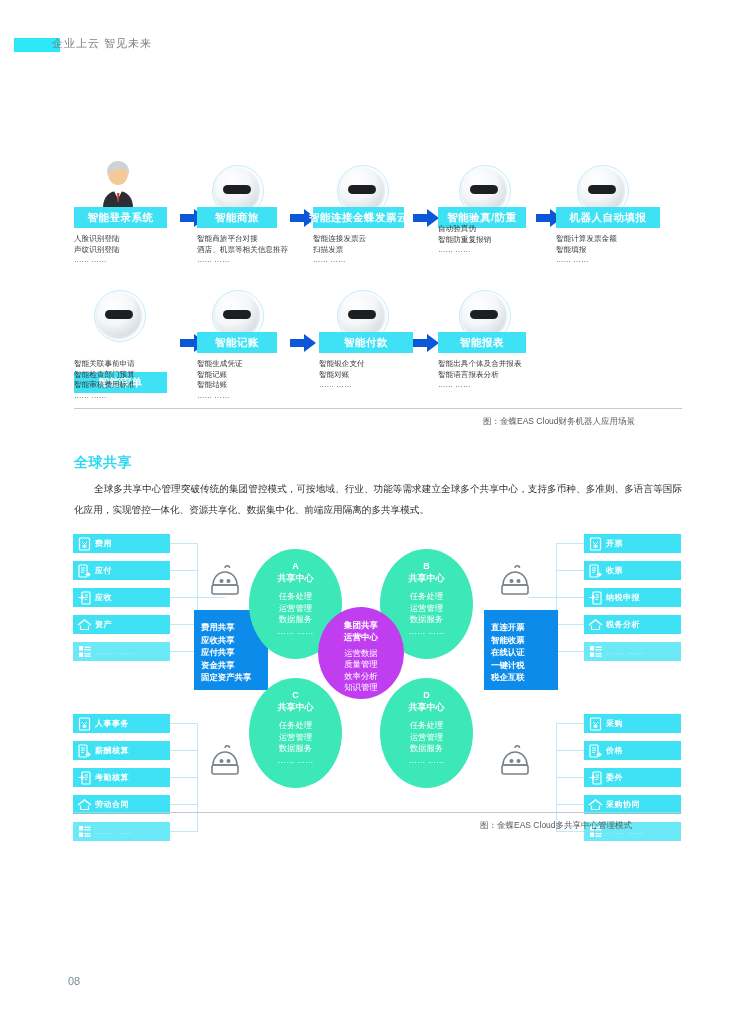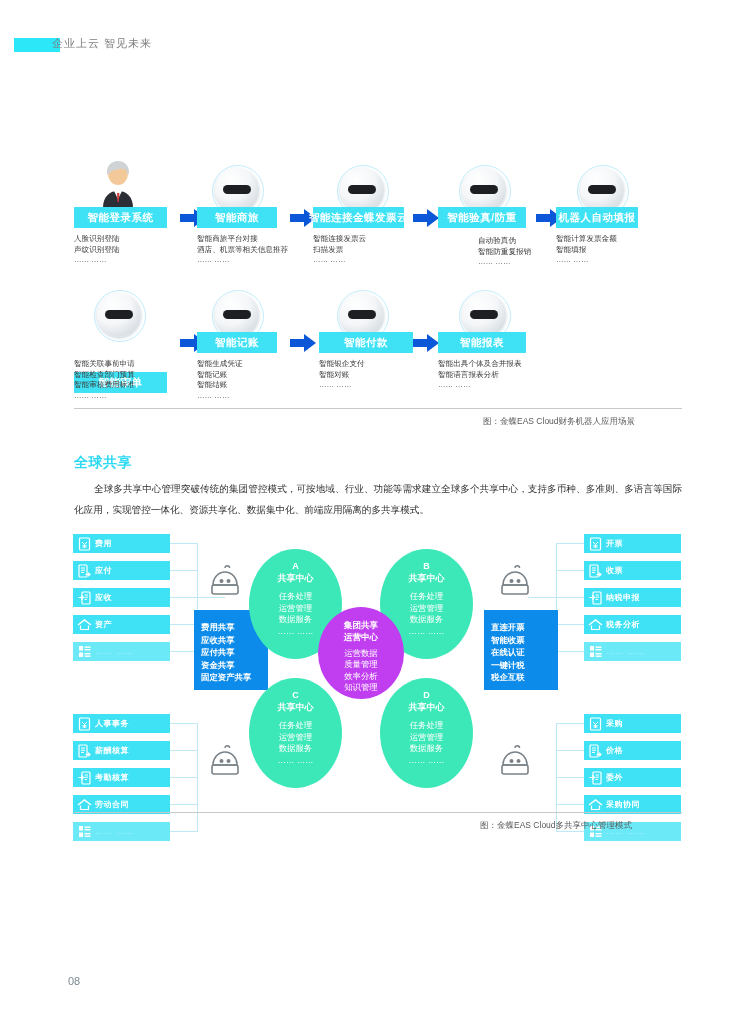--- a/index.html
+++ b/index.html
@@ -112,32 +112,32 @@
 …… ……</div>
     <div class="arrow" style="left:413px;top:209px;">
         <span class="shaft"></span>
         <span class="headtri"></span>
       </div>
 
     <div class="node-head halo" style="left:462px;top:168px;">
         <span class="eyes"></span>
       </div>
     <div class="node-label" style="left:438px;top:207px;width:88px;">智能验真/防重</div>
-    <div class="node-desc" style="left:438px;top:236px;width:110px;margin-left:40px;">自动验真伪
+    <div class="node-desc" style="left:438px;top:224px;width:110px;">自动验真伪
 智能防重复报销
 …… ……</div>
     <div class="arrow" style="left:536px;top:209px;">
         <span class="shaft"></span>
         <span class="headtri"></span>
       </div>
 
     <div class="node-head halo" style="left:580px;top:168px;">
         <span class="eyes"></span>
       </div>
-    <div class="node-label" style="left:556px;top:207px;width:82px;">机器人自动填报</div>
+    <div class="node-label" style="left:556px;top:207px;width:104px;">机器人自动填报</div>
     <div class="node-desc" style="left:556px;top:234px;width:110px;">智能计算发票金额
 智能填报
 …… ……</div>
 
     <div class="node-head halo" style="left:97px;top:293px;">
         <span class="eyes"></span>
       </div>
     <div class="node-label" style="left:74px;top:332px;width:93px;margin-top:40px;">智能审单</div>
     <div class="node-desc" style="left:74px;top:359px;width:120px;">智能关联事前申请
 智能检查部门预算

